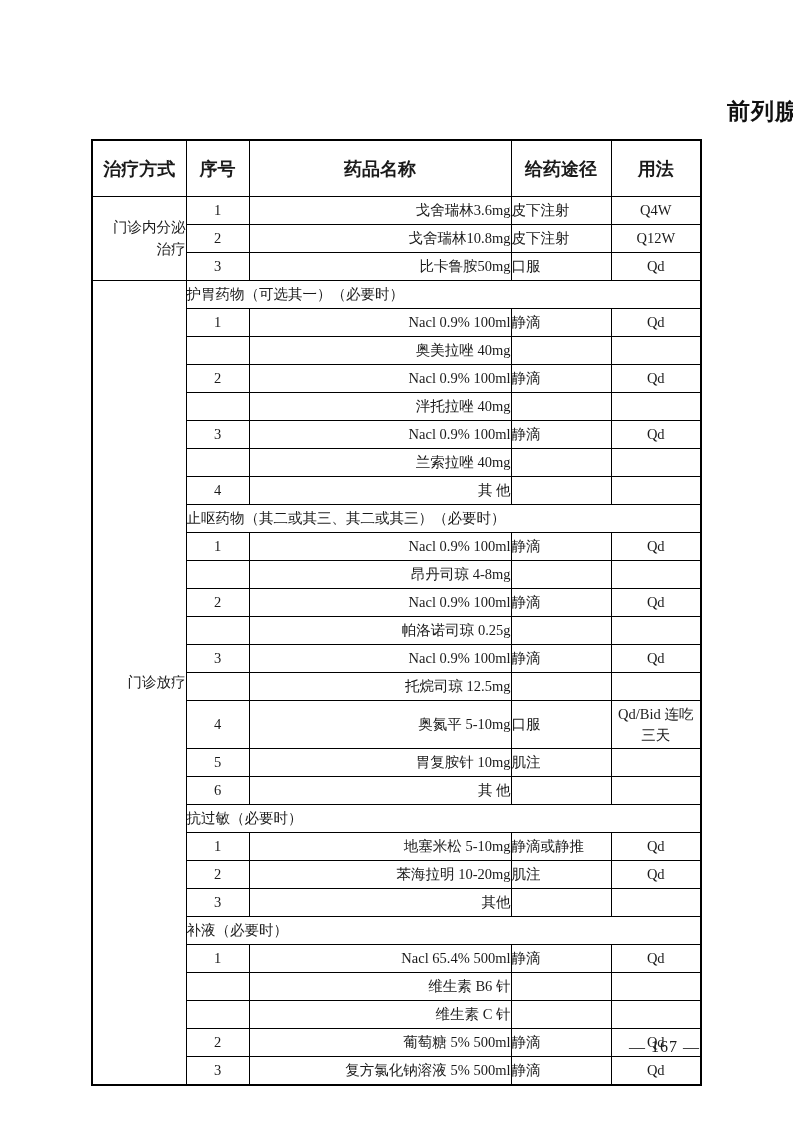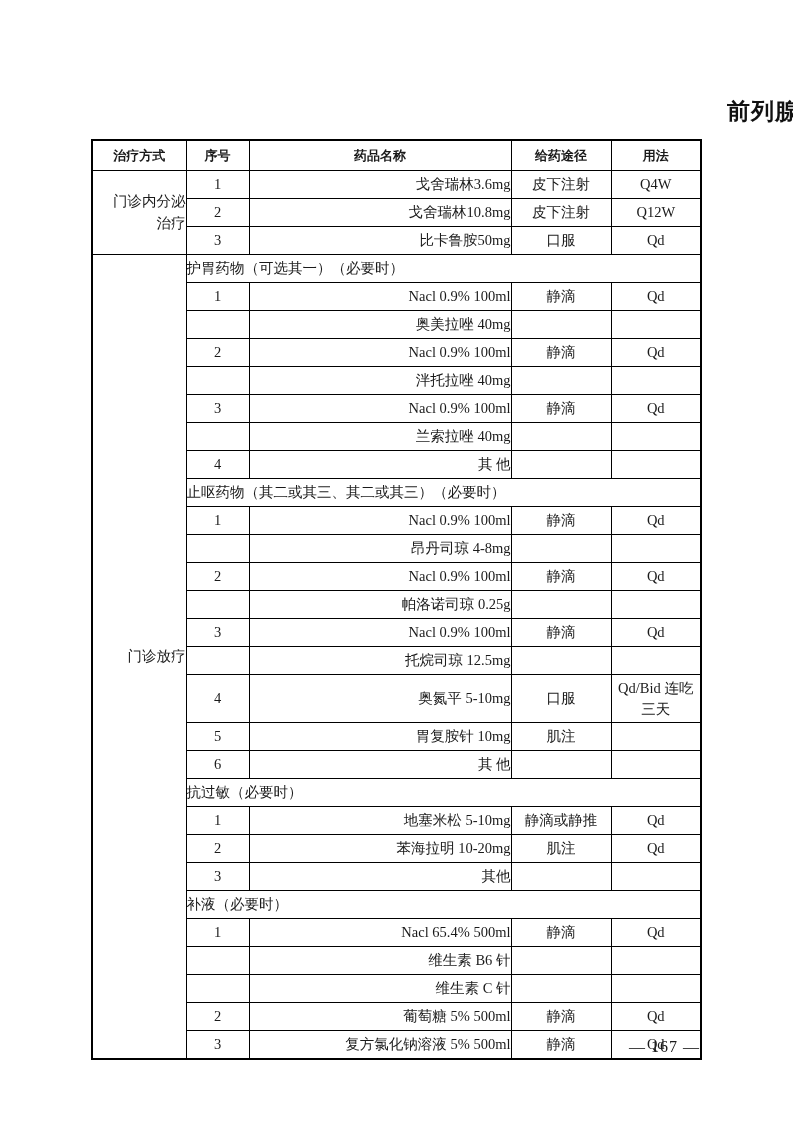--- a/index.html
+++ b/index.html
@@ -43,34 +43,34 @@
   }
   .med-table th, .med-table td {
     border: 1px solid #000;
     vertical-align: middle;
     overflow: hidden;
   }
   .med-table th {
     height: 27px;
     font-family: Liberation Mono, monospace;
     font-weight: bold;
-    font-size: 13px;
+    font-size: 18px;
     text-align: center;
-    padding: 1px 0;
+    padding: 14px 0;
   }
   .med-table td { height: 25px; padding: 1px 0; }
   .treatment-cell {
     text-align: right;
     line-height: 1.5;
     padding: 1px 4px;
   }
   .seq-cell { text-align: center; }
   .drug-cell { text-align: right; padding-left: 8px; }
   .drug-name { display: inline-block; min-width: 96px; }
-  .route-cell { text-align: center; padding-left: 6px; margin-left: 31px; }
+  .route-cell { text-align: left; padding-left: 6px; margin-left: 31px; }
   .usage-cell { text-align: center; padding: 1px 4px 1px 6px; line-height: 1.4; }
   .subsection-header { text-align: left; padding-left: 7px; }
   tr.tall td { height: 45px; }
   .page-number {
     position: absolute;
     top: 1038px;
     right: 93px;
     font-size: 16px;
     color: #1a1a1a;
     letter-spacing: 1px;

